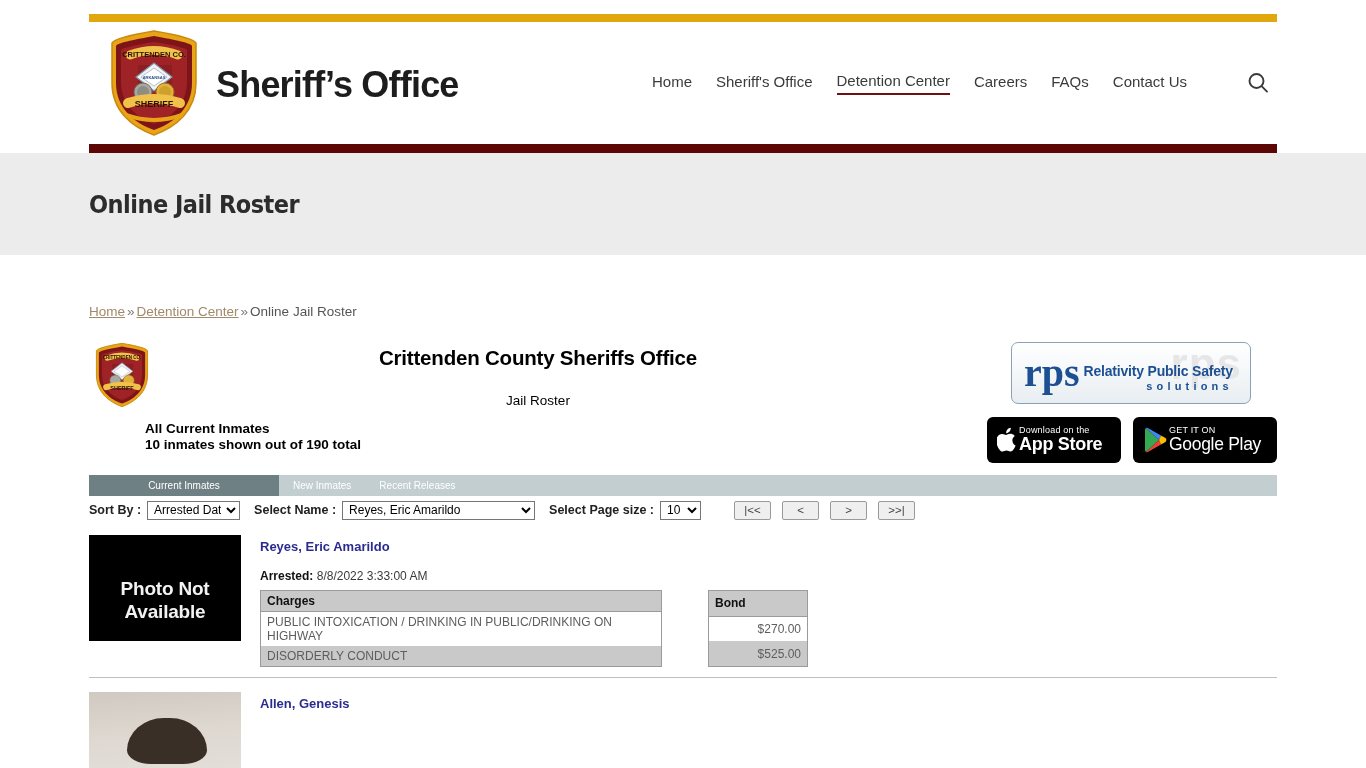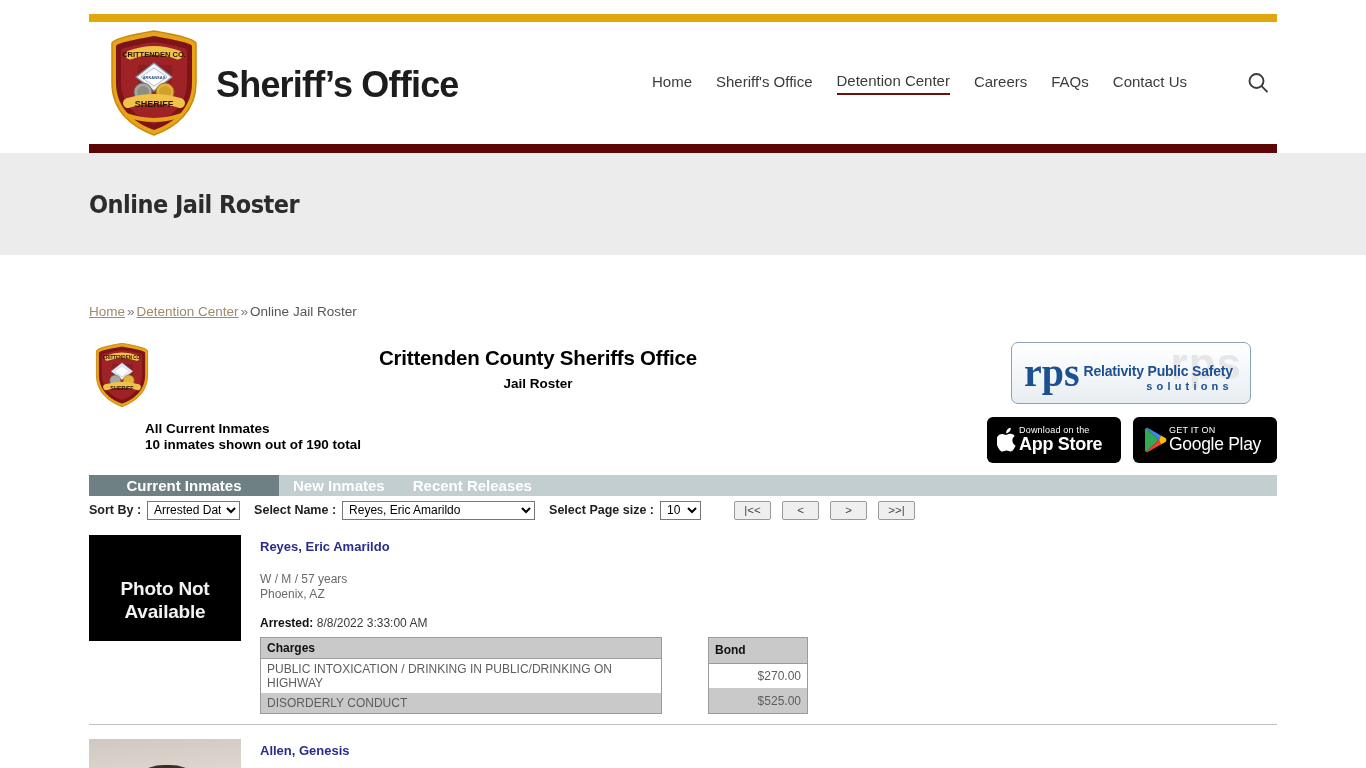--- a/index.html
+++ b/index.html
@@ -139,23 +139,23 @@
     width: 898px;
   }
   .roster-title-main {
     font-size: 20.5px;
     font-weight: bold;
     color: #000;
     letter-spacing: -0.2px;
   }
   .roster-title-sub {
     font-size: 13.5px;
-    font-weight: bold;
+    font-weight: normal;
     color: #000;
-    margin-top: 6px;
+    margin-top: 23px;
   }
   .roster-counts {
     position: absolute; left: 56px; top: 85px;
     font-size: 13.5px;
     font-weight: bold;
     color: #000;
     line-height: 16px;
   }
 
   
@@ -209,22 +209,22 @@
   
   .tabbar {
     margin: 11px 89px 0 89px;
     height: 21px;
     background: #c3ced0;
     display: flex;
     align-items: stretch;
   }
   .tab {
     display: flex; align-items: center; justify-content: center;
-    font-size: 15px;
-    font-weight: bold;
+    font-size: 10px;
+    font-weight: normal;
     color: #ffffff;
     cursor: pointer;
     padding: 0 14px;
   }
   .tab.active { background: #6f8084; width: 190px; }
   .tab.inactive { color: #ffffff; }
 
   
   .filterbar {
     margin: 3px 89px 0 89px;
@@ -503,24 +503,20 @@
 
     <div class="inmate-row">
       <div class="mug">
         <div class="np">
           <div>Photo Not</div>
           <div>Available</div>
         </div>
       </div>
       <div class="inmate-info">
         <a class="inmate-name" href="#">Reyes, Eric Amarildo</a>
-        <div class="inmate-demo">
-          <div>W / M / 57 years</div>
-          <div>Phoenix, AZ</div>
-        </div>
         <div class="arrested">
           <b>Arrested:</b>
           <span>8/8/2022 3:33:00 AM</span>
         </div>
         <div class="tables-row">
           <table class="chg">
             <tbody>
                 <tr>
                   <th>Charges</th>
                 </tr>

